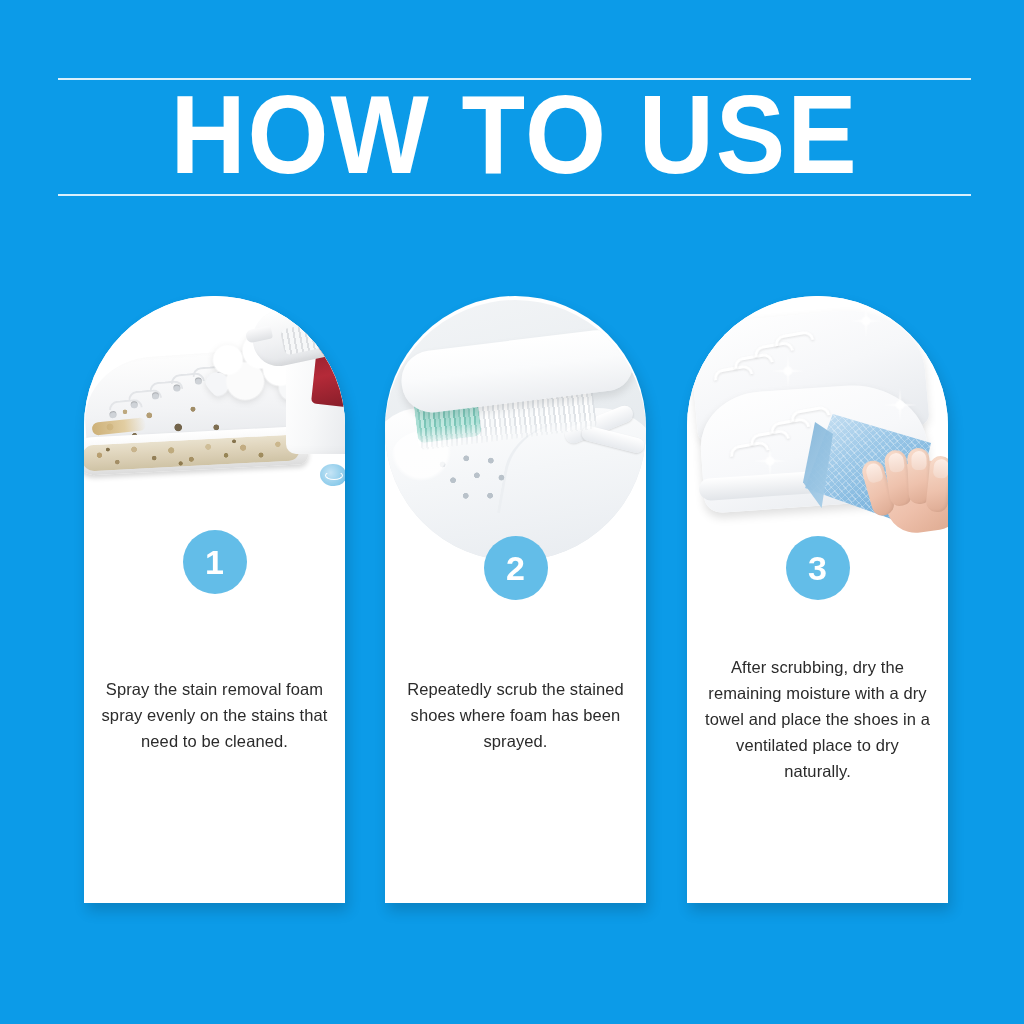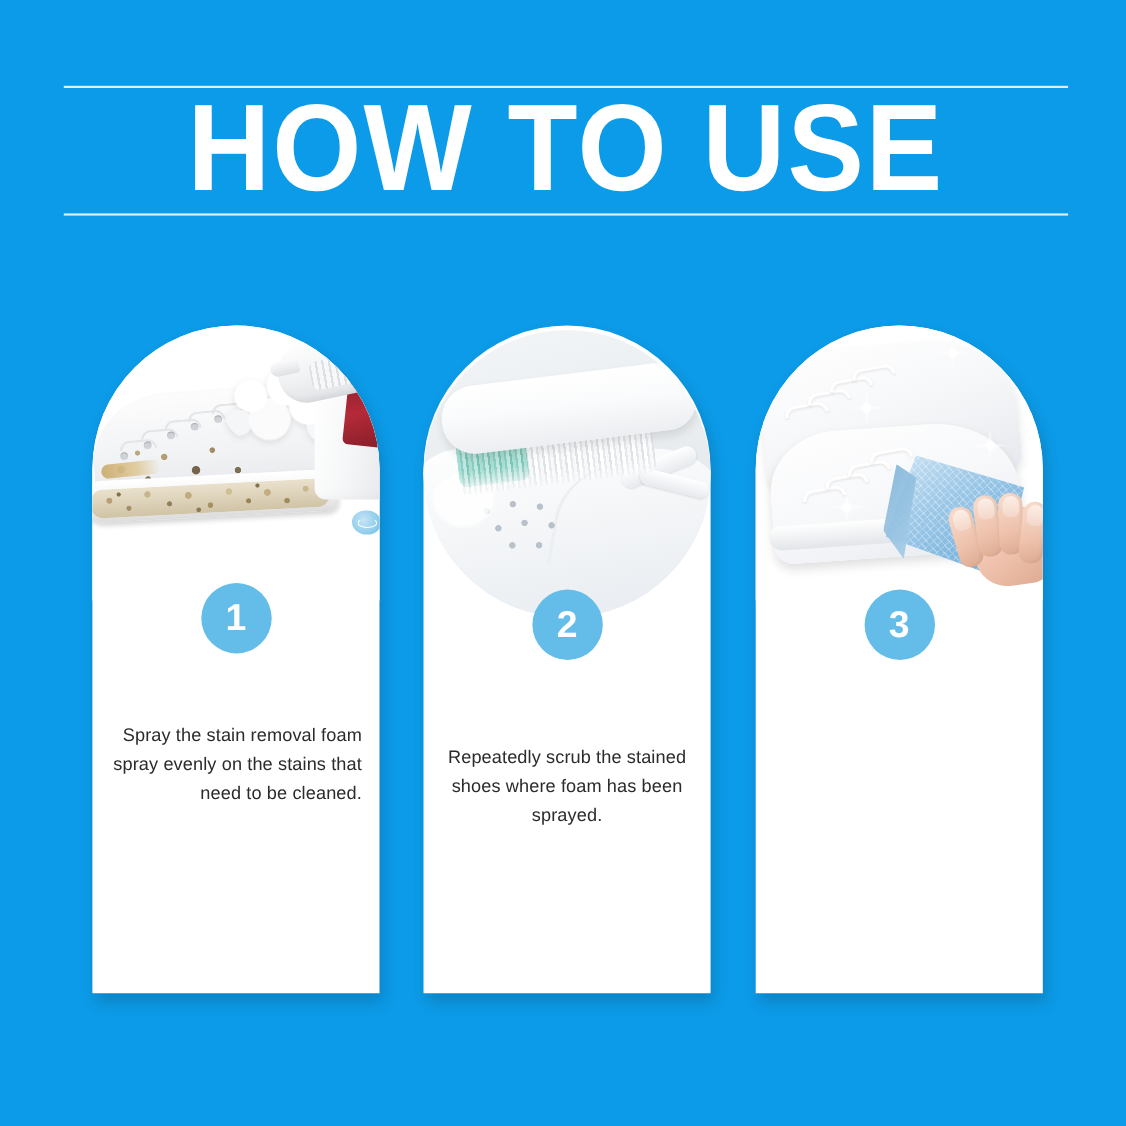--- a/index.html
+++ b/index.html
@@ -481,21 +481,21 @@
   .step-text {
     position: absolute;
     left: 16px;
     width: 229px;
     text-align: center;
     color: #2b2b2b;
     font-size: 16.5px;
     line-height: 26px;
     letter-spacing: .1px;
   }
-  .card-1 .step-text { top: 360px; text-align: right; }
+  .card-1 .step-text { top: 380px; }
   .card-2 .step-text { top: 380px; }
   .card-3 .step-text { top: 358px; }
 </style>
 </head>
 <body>
 
 <div class="stage">
 
   <div class="header">
     <div class="rule top"></div>
@@ -610,16 +610,17 @@
                   <div class="c3-nail"></div>
                 </div>
               <div class="c3-finger" style="left:65px; top:18px; transform: rotate(6deg);">
                   <div class="c3-nail"></div>
                 </div>
             </div>
           </div>
         </div>
       </div>
       <div class="badge">3</div>
+      <div class="step-text">After scrubbing, dry the remaining moisture with a dry towel and place the shoes in a ventilated place to dry naturally.</div>
     </div>
 
   </div>
 </div>
 
 </body></html>

